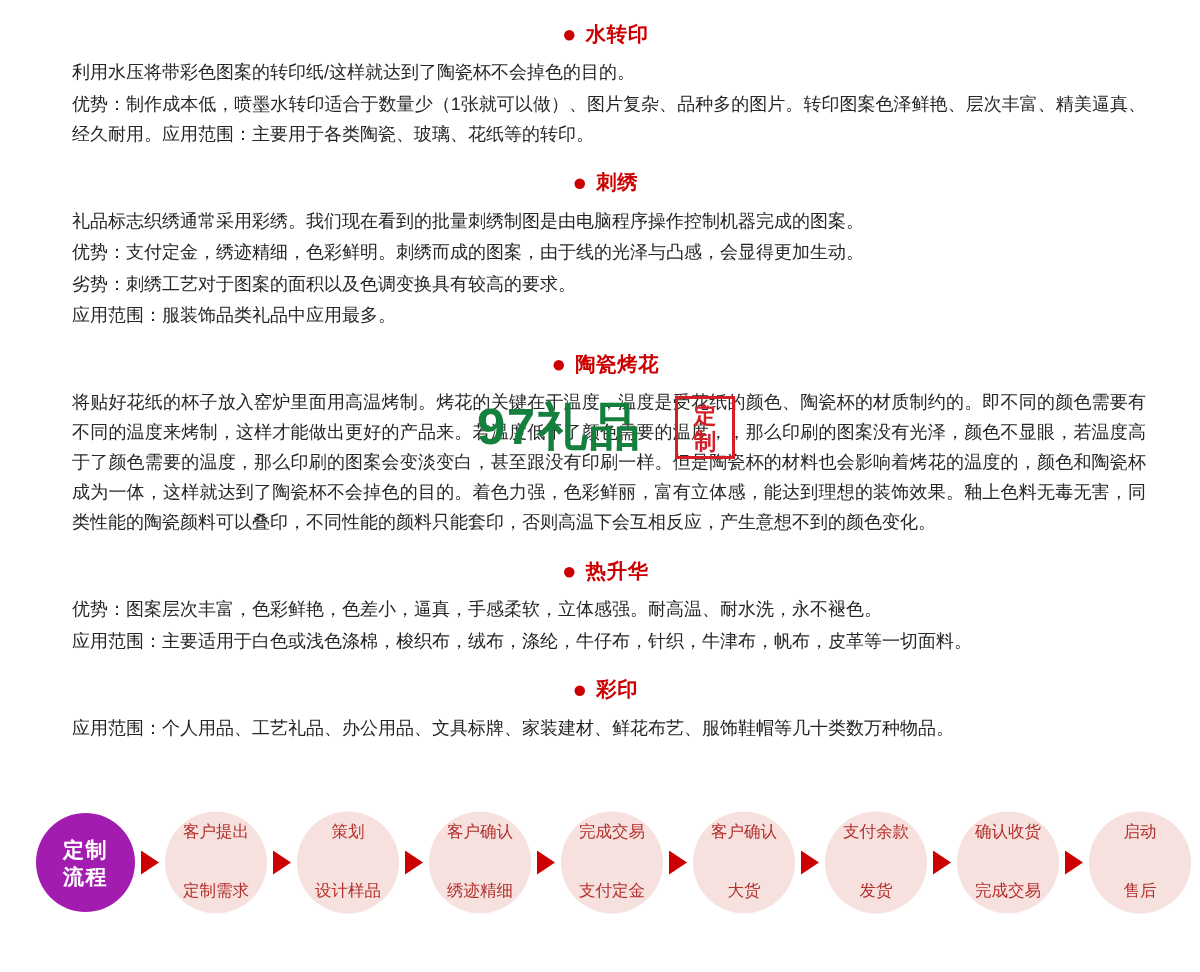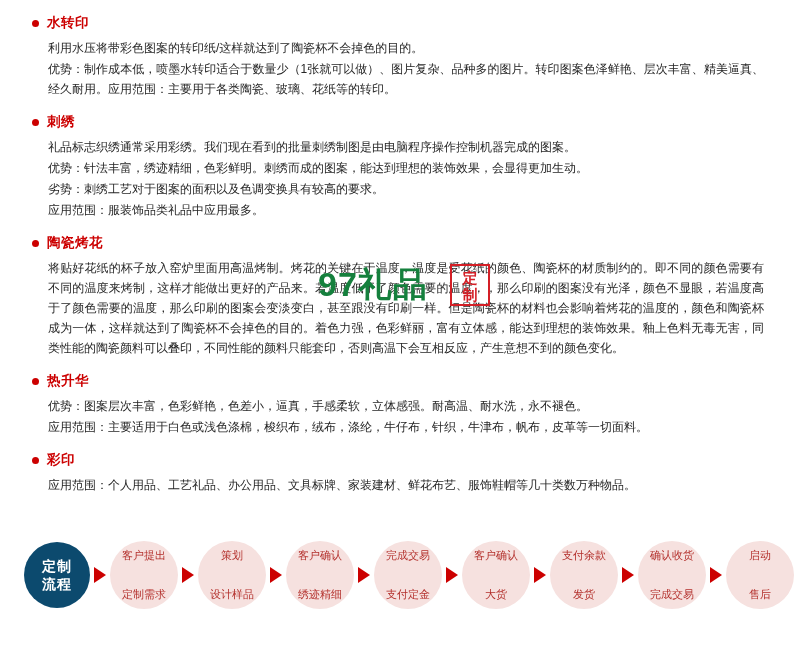--- a/index.html
+++ b/index.html
@@ -23,20 +23,21 @@
     box-sizing: border-box;
   }
   .section {
     padding: 0 24px 0 24px;
     margin-bottom: 14px;
   }
   .sec-head {
     display: flex;
     align-items: center;
     margin: 0 0 6px 8px;
+    justify-content: center;
   }
   .bullet {
     width: 7px;
     height: 7px;
     border-radius: 50%;
     background: #cc0000;
     margin-right: 8px;
     flex: 0 0 auto;
   }
   .sec-title {
@@ -101,21 +102,21 @@
     bottom: 34px;
     width: 752px;
     height: 78px;
     display: flex;
     align-items: center;
   }
   .flow-start {
     width: 66px;
     height: 66px;
     border-radius: 50%;
-    background: #0c4a6e;
+    background: #a21caf;
     color: #ffffff;
     font-size: 14px;
     font-weight: bold;
     display: flex;
     flex-direction: column;
     align-items: center;
     justify-content: center;
     line-height: 18px;
     flex: 0 0 auto;
     letter-spacing: 1px;
@@ -163,21 +164,21 @@
     </div>
   </div>
 
   <div class="section">
     <div class="sec-head">
       <div class="bullet"></div>
       <div class="sec-title">刺绣</div>
     </div>
     <div class="sec-body">
       <p class="para">礼品标志织绣通常采用彩绣。我们现在看到的批量刺绣制图是由电脑程序操作控制机器完成的图案。</p>
-      <p class="para">优势：针法丰富，绣迹精细，色彩鲜明。刺绣而成的图案，能达到理想的装饰效果，会显得更加生动。</p>
+      <p class="para">优势：支付定金，绣迹精细，色彩鲜明。刺绣而成的图案，由于线的光泽与凸感，会显得更加生动。</p>
       <p class="para">劣势：刺绣工艺对于图案的面积以及色调变换具有较高的要求。</p>
       <p class="para">应用范围：服装饰品类礼品中应用最多。</p>
     </div>
   </div>
 
   <div class="section">
     <div class="sec-head">
       <div class="bullet"></div>
       <div class="sec-title">陶瓷烤花</div>
     </div>

